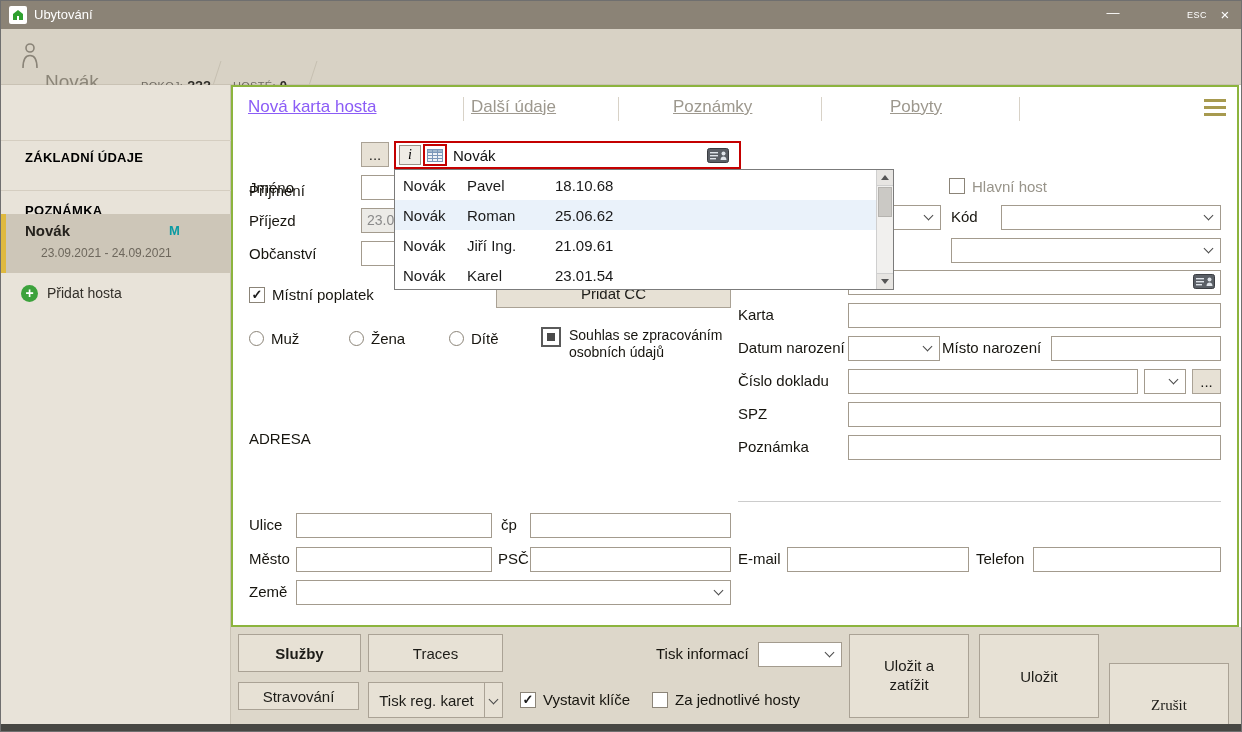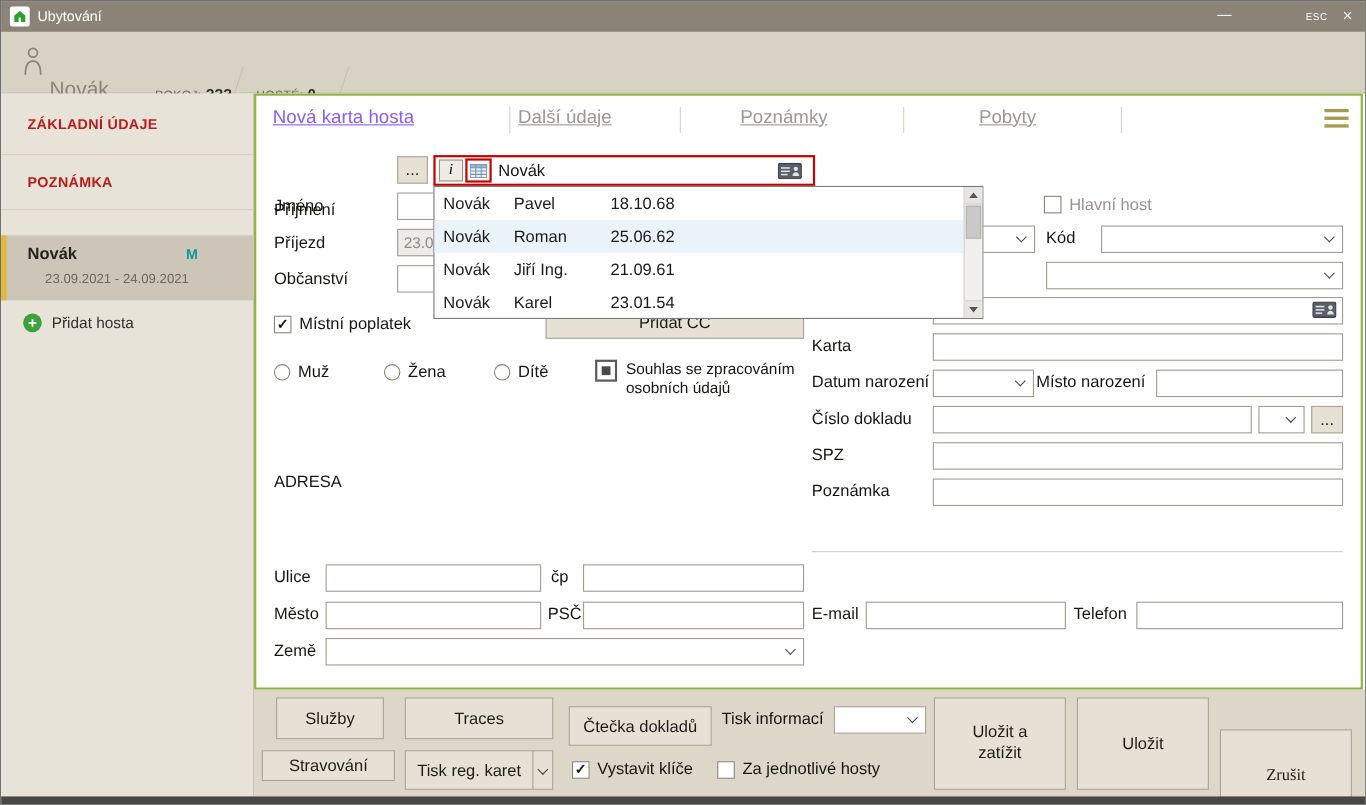--- a/index.html
+++ b/index.html
@@ -20,21 +20,21 @@
   .header { position:absolute; left:0; top:28px; width:100%; height:56px; background:#d8d2c5; border-bottom:1px solid #c9c2b4; }
   .gname { position:absolute; left:44px; top:42px; font-size:19px; color:#8b8578; }
   .hgroup { position:absolute; top:49px; display:flex; align-items:baseline; gap:4px; white-space:nowrap; }
   .hgl { font-size:11px; color:#6e6960; letter-spacing:.3px; }
   .hgv { font-size:13px; font-weight:bold; color:#2e2c27; }
   .hsep { position:absolute; top:32px; width:1px; height:46px; background:#c6bfb1; transform:skewX(-18deg); }
 
   
   .sidebar { position:absolute; left:0; top:84px; width:230px; height:639px; background:#e8e3d9; border-right:1px solid #c9c2b4; }
   .navitem { position:absolute; left:0; width:230px; border-bottom:1px solid #d5cec1; }
-  .navlbl { position:absolute; left:24px; font-size:13px; font-weight:bold; color:#b91c1c; letter-spacing:.3px; white-space:nowrap; }
+  .navlbl { position:absolute; left:24px; font-size:13px; font-weight:bold; color:#000000; letter-spacing:.3px; white-space:nowrap;margin-top:45px; }
   .selguest { position:absolute; left:0; top:129px; width:230px; height:59px; background:#cdc6b8; border-left:5px solid #dfb93f; }
   .sg-name { position:absolute; left:19px; top:8px; font-size:15px; font-weight:bold; color:#25221d; }
   .sg-badge { position:absolute; left:163px; top:9px; font-size:13px; font-weight:bold; color:#0a9aa2; }
   .sg-dates { position:absolute; left:35px; top:32px; font-size:12px; color:#6d675c; }
   .plus { position:absolute; width:17px; height:17px; border-radius:50%; background:#3ca23c; color:#fff; font-size:14px; line-height:16px; text-align:center; font-weight:bold; }
 
   
   .panel { position:absolute; left:230px; top:84px; width:1008px; height:542px; background:#fff; border:2px solid #8cb43e; }
   .tab { position:absolute; top:94px; height:24px; line-height:24px; font-size:17px; text-decoration:underline; white-space:nowrap; }
   .tab.active { color:#8b5cf6; }
@@ -306,29 +306,28 @@
         </div>
       <div class="sthumb"></div>
       <div class="sbtn bot">
           <span class="tri-down"></span>
         </div>
     </div>
   </div>
 
   <div class="footerbg"></div>
 
-  <div class="btn" style="left:250px;top:633px;width:98px;height:38px;">Služby</div>
+  <div class="btn" style="left:237px;top:633px;width:123px;height:38px;font-weight:bold;">Služby</div>
   <div class="btn" style="left:367px;top:633px;width:135px;height:38px;">Traces</div>
   <div class="btn" style="left:237px;top:681px;width:121px;height:28px;">Stravování</div>
   <div class="btn" style="left:367px;top:681px;width:117px;height:36px;">Tisk reg. karet</div>
   <div class="btn" style="left:483px;top:681px;width:19px;height:36px;">
       <span class="chev" style="margin:0 0 2px 0;"></span>
     </div>
 
-  <div class="btn" style="left:516px;top:641px;width:130px;height:36px;">Čtečka dokladů</div>
   <span class="lbl" style="left:655px;top:643px;">Tisk informací</span>
   <div class="combo" style="left:757px;top:641px;width:84px;">
       <span class="chev"></span>
     </div>
 
   <span class="cb" style="left:519px;top:691px;">✓</span>
   <span class="lbl" style="left:542px;top:689px;">Vystavit klíče</span>
   <span class="cb" style="left:651px;top:691px;"></span>
   <span class="lbl" style="left:674px;top:689px;">Za jednotlivé hosty</span>
 

